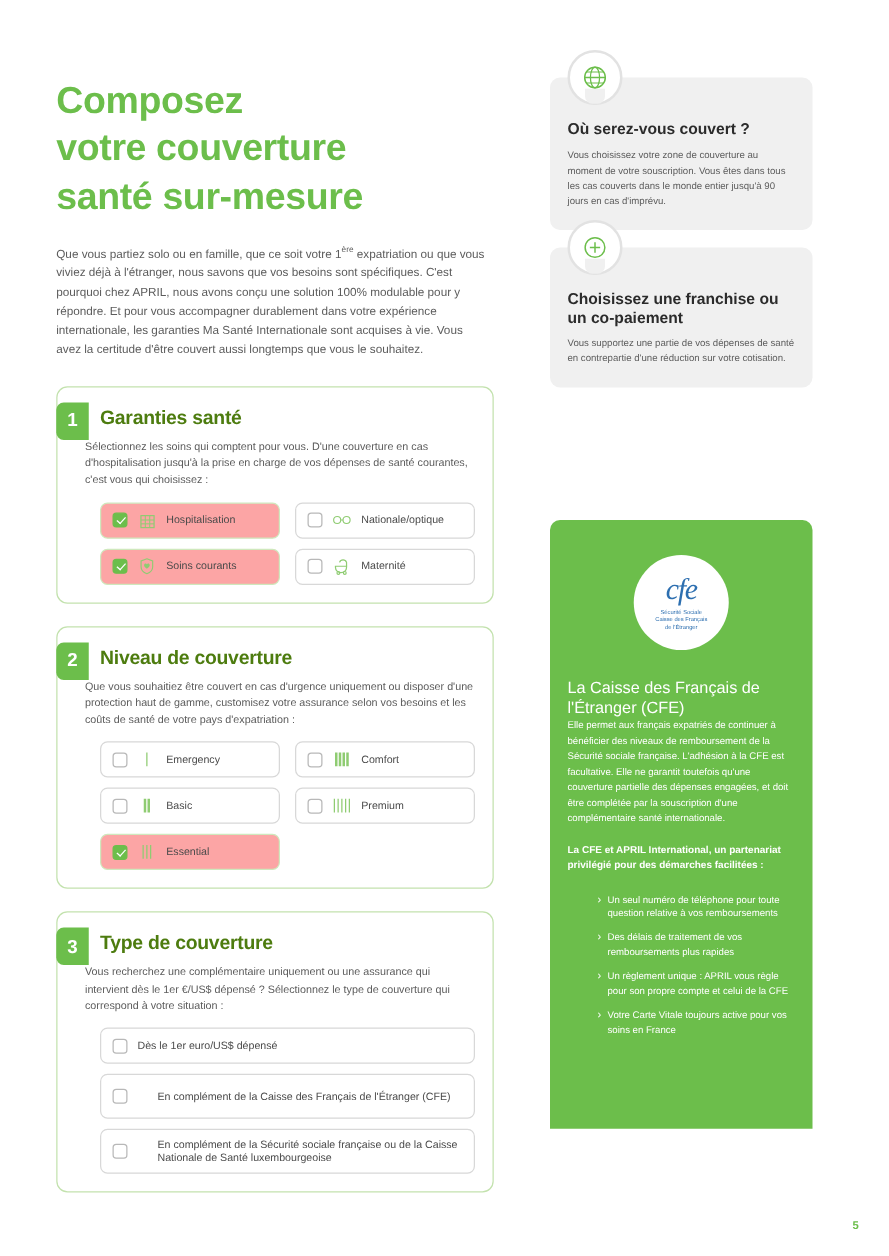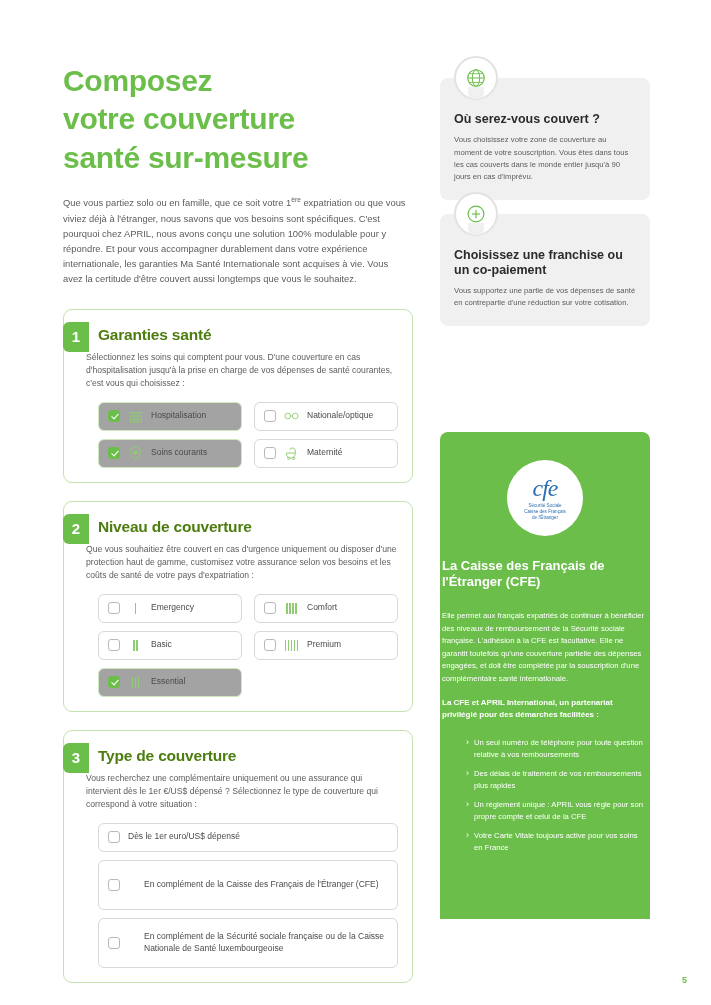--- a/index.html
+++ b/index.html
@@ -8,21 +8,21 @@
     background: #ffffff;
     font-family: "Liberation Sans", sans-serif;
     color: #4a4a4a;
     overflow: hidden;
   }
   .page { position: relative; width: 711px; height: 1005px; background: #fff; }
 
   
   .left-col {
     position: absolute;
-    left: 63px; top: 62px;
+    left: 45px; top: 62px;
     width: 350px;
   }
   .headline {
     font-size: 30px;
     line-height: 1.28;
     font-weight: bold;
     color: #6cbe4b;
     letter-spacing: -0.3px;
     margin-bottom: 18px;
   }
@@ -84,23 +84,23 @@
   .opt {
     display: flex;
     align-items: center;
     gap: 8px;
     border: 1px solid #d8d8d8;
     border-radius: 6px;
     height: 29px;
     padding: 0 9px;
     background: #fff;
   }
-  .opt.tall { height: 50px; gap: 24px; }
+  .opt.tall { height: 36px; gap: 24px; }
   .opt.selected {
-    background: #a3a3a3;
+    background: #fca5a5;
     border-color: #cfe8bd;
   }
   .cb {
     flex: 0 0 auto;
     width: 12px; height: 12px;
     border: 1.4px solid #b8b8b8;
     border-radius: 3px;
     background: #fff;
     position: relative;
   }
@@ -133,21 +133,21 @@
     height: 11px;
   }
   .lvl-bars i {
     display: block; width: 1.6px; height: 11px;
     background: #8fcc72;
   }
 
   
   .right-col {
     position: absolute;
-    left: 440px; top: 78px;
+    left: 440px; top: 62px;
     width: 210px;
   }
   .info-card {
     background: #f0f0f0;
     border-radius: 8px;
     padding: 14px 14px 16px;
     margin-bottom: 14px;
     position: relative;
   }
   .info-card .circ {
@@ -176,26 +176,26 @@
     margin-bottom: 7px;
   }
   .info-text {
     font-size: 7.7px;
     line-height: 1.6;
     color: #5c5c5c;
   }
 
   .cfe-card {
     position: absolute;
-    left: 440px; top: 432px;
+    left: 440px; top: 416px;
     width: 210px;
     height: 487px;
     background: #6cbe4b;
     border-radius: 8px 8px 0 0;
-    padding: 28px 2px 18px;
+    padding: 28px 14px 18px;
     color: #fff;
   }
   .cfe-logo {
     width: 76px; height: 76px;
     border-radius: 50%;
     background: #fff;
     margin: 0 auto 22px;
     display: flex; flex-direction: column;
     align-items: center; justify-content: center;
     padding-top: 4px;
@@ -210,23 +210,23 @@
   }
   .cfe-logo .sub {
     font-size: 4.6px;
     color: #2d6fb0;
     text-align: center;
     line-height: 1.35;
     margin-top: 3px;
   }
   .cfe-title {
     font-size: 13px;
-    font-weight: bold;
+    font-weight: normal;
     line-height: 1.24;
-    margin-bottom: 20px;
+    margin-bottom: 0;
   }
   .cfe-body {
     font-size: 7.7px;
     line-height: 1.62;
     margin-bottom: 12px;
   }
   .cfe-sub {
     font-size: 8px;
     font-weight: bold;
     line-height: 1.5;

